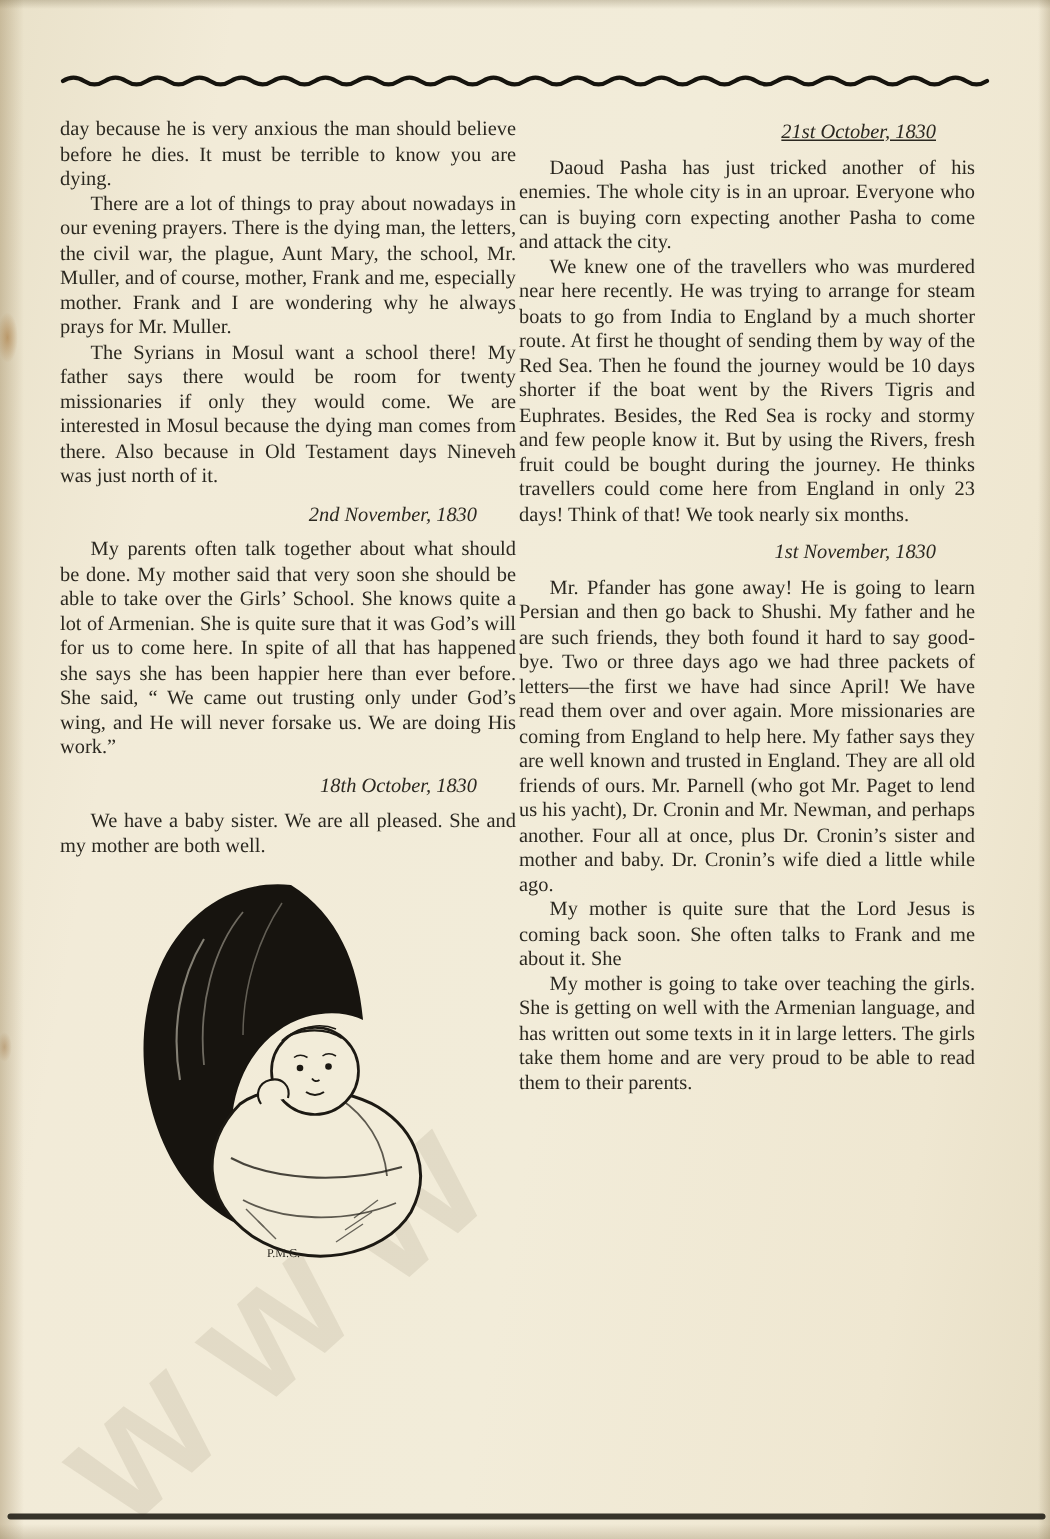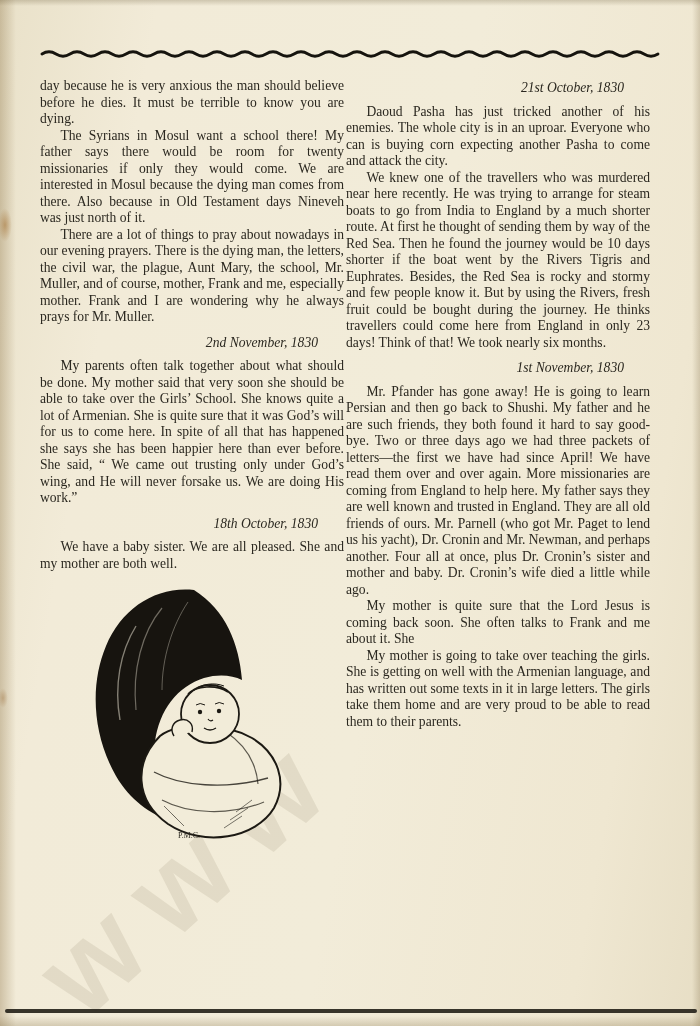--- a/index.html
+++ b/index.html
@@ -51,21 +51,21 @@
   .wave-wrap svg{display:block;}
 
   .columns{display:flex;gap:2px;margin-top:18px;}
   .col{width:304px;font-size:13.6px;line-height:16.5px;}
   .col p{margin:0;text-align:justify;}
   .col p.indent{text-indent:1.5em;}
   .date-heading{
     font-style:italic;text-align:right;margin:9px 26px 7px 0;
     font-size:13.6px;color:#2b2820;
   }
-  .col .date-heading:first-child{margin-top:2px;}
+  .col .date-heading:first-child{margin-top:2px;text-decoration:underline;}
 
   .illustration{
     margin:14px auto 0 auto;width:232px;height:266px;position:relative;text-align:center;
   }
   .illustration svg{display:block;}
 </style>
 </head>
 <body>
 
 <div class="page">
@@ -77,22 +77,22 @@
 
     <div class="wave-wrap">
       <svg width="622" height="12" viewBox="0 0 622 12">
         <path id="wave-path" d="M2 6 Q 9 1.5 16 6 T 30 6 T 44 6 T 58 6 T 72 6 T 86 6 T 100 6 T 114 6 T 128 6 T 142 6 T 156 6 T 170 6 T 184 6 T 198 6 T 212 6 T 226 6 T 240 6 T 254 6 T 268 6 T 282 6 T 296 6 T 310 6 T 324 6 T 338 6 T 352 6 T 366 6 T 380 6 T 394 6 T 408 6 T 422 6 T 436 6 T 450 6 T 464 6 T 478 6 T 492 6 T 506 6 T 520 6 T 534 6 T 548 6 T 562 6 T 576 6 T 590 6 T 604 6 T 618 6" fill="none" stroke="#16140e" stroke-width="2.8" stroke-linecap="round"></path>
       </svg>
     </div>
 
     <div class="columns">
       <div class="col" id="col-left">
           <p class="">day because he is very anxious the man should believe before he dies. It must be terrible to know you are dying.</p>
+          <p class="indent">There are a lot of things to pray about nowadays in our evening prayers. There is the dying man, the letters, the civil war, the plague, Aunt Mary, the school, Mr. Muller, and of course, mother, Frank and me, especially mother. Frank and I are wondering why he always prays for Mr. Muller.</p>
           <p class="indent">The Syrians in Mosul want a school there! My father says there would be room for twenty missionaries if only they would come. We are interested in Mosul because the dying man comes from there. Also because in Old Testament days Nineveh was just north of it.</p>
-          <p class="indent">There are a lot of things to pray about nowadays in our evening prayers. There is the dying man, the letters, the civil war, the plague, Aunt Mary, the school, Mr. Muller, and of course, mother, Frank and me, especially mother. Frank and I are wondering why he always prays for Mr. Muller.</p>
           <div class="date-heading">2nd November, 1830</div>
           <p class="indent">My parents often talk together about what should be done. My mother said that very soon she should be able to take over the Girls’ School. She knows quite a lot of Armenian. She is quite sure that it was God’s will for us to come here. In spite of all that has happened she says she has been happier here than ever before. She said, “ We came out trusting only under God’s wing, and He will never forsake us. We are doing His work.”</p>
           <div class="date-heading">18th October, 1830</div>
           <p class="indent">We have a baby sister. We are all pleased. She and my mother are both well.</p>
           <div class="illustration">
       <svg width="232" height="266" viewBox="0 0 232 266">
 
         <path d="M118 4
           C 80 0, 46 22, 30 60
           C 14 98, 16 148, 40 190

